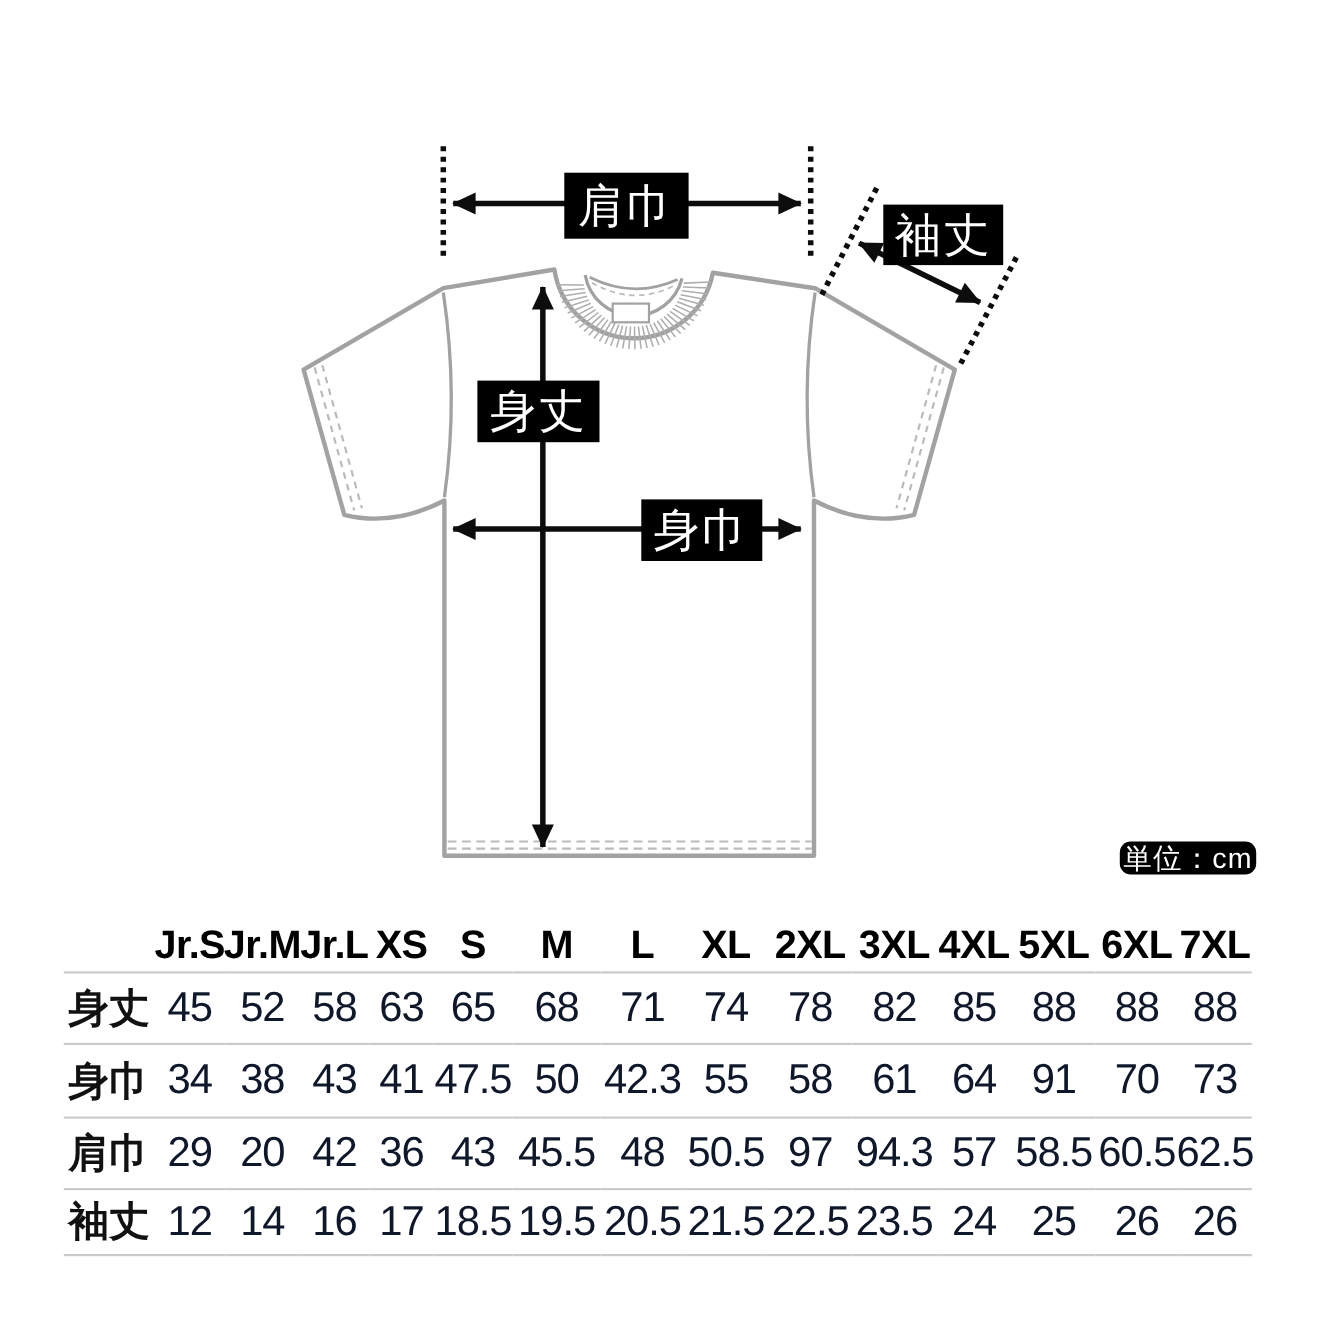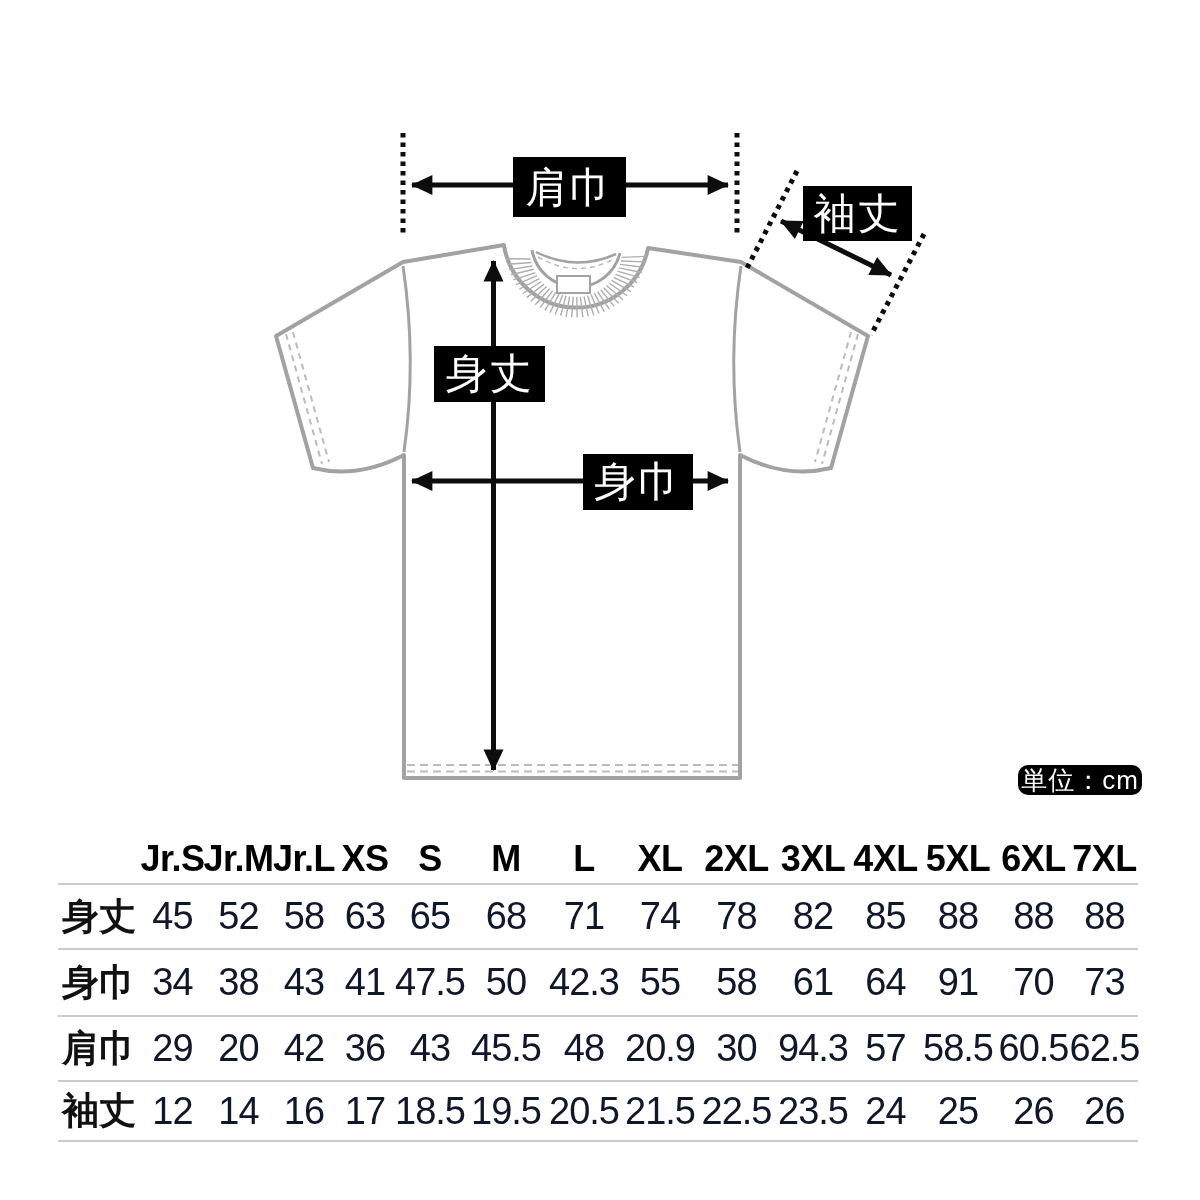--- a/index.html
+++ b/index.html
@@ -184,22 +184,22 @@
       <div class="cell val">70</div>
       <div class="cell val">73</div>
       <div class="cell rowlbl">肩巾</div>
       <div class="cell val">29</div>
       <div class="cell val">20</div>
       <div class="cell val">42</div>
       <div class="cell val">36</div>
       <div class="cell val">43</div>
       <div class="cell val">45.5</div>
       <div class="cell val">48</div>
-      <div class="cell val">20.9</div>
-      <div class="cell val">30</div>
+      <div class="cell val">50.5</div>
+      <div class="cell val">97</div>
       <div class="cell val">94.3</div>
       <div class="cell val">57</div>
       <div class="cell val">58.5</div>
       <div class="cell val">60.5</div>
       <div class="cell val">62.5</div>
       <div class="cell rowlbl">袖丈</div>
       <div class="cell val">12</div>
       <div class="cell val">14</div>
       <div class="cell val">16</div>
       <div class="cell val">17</div>

